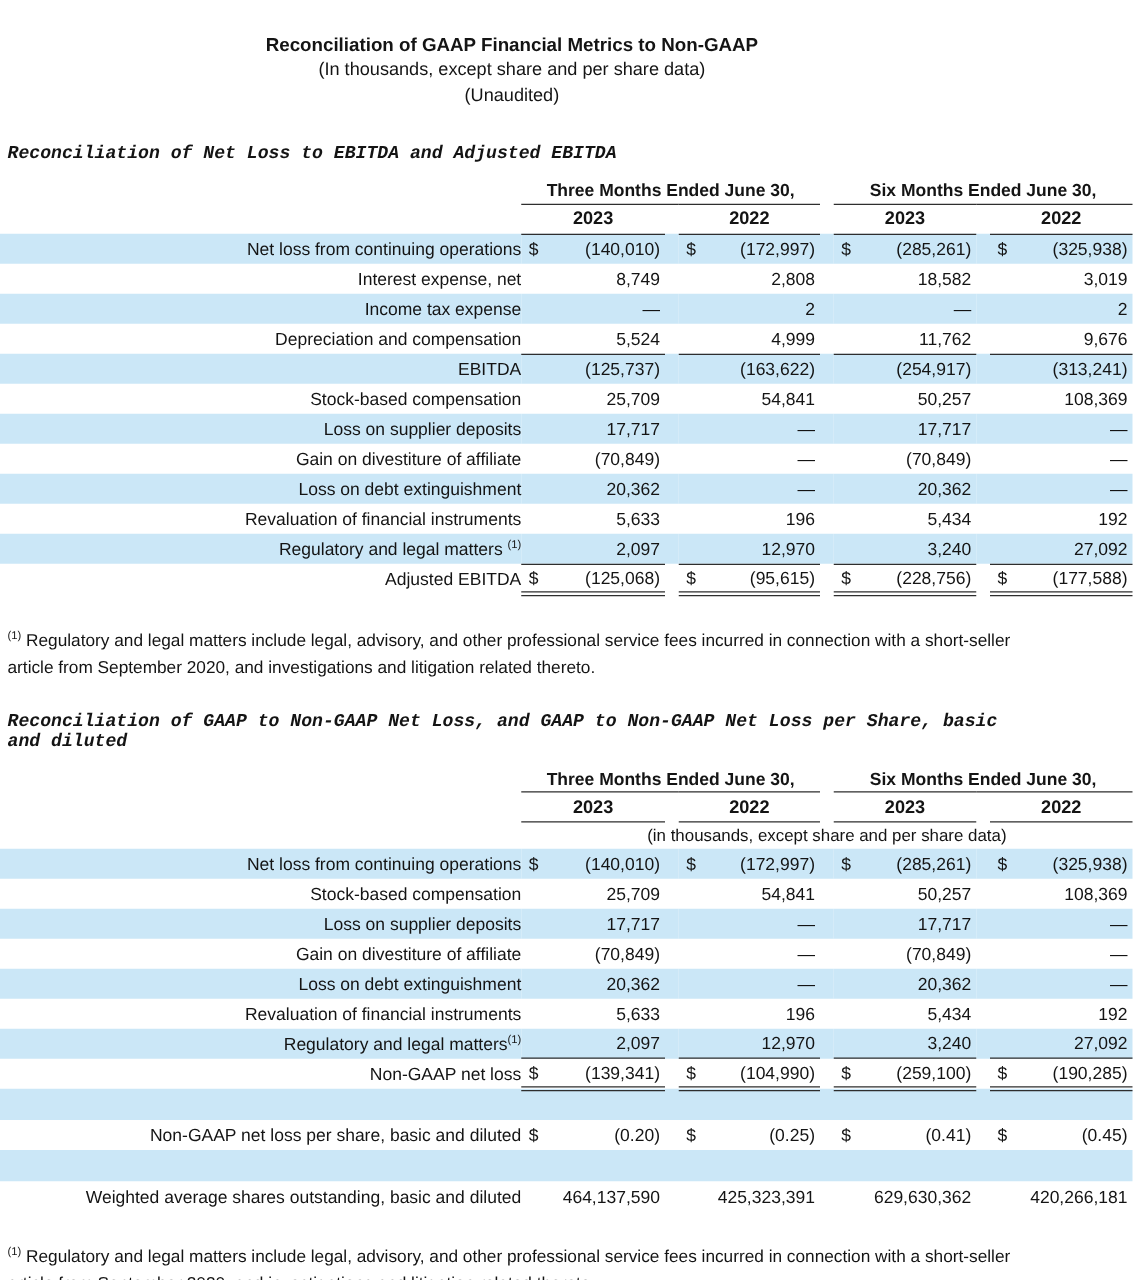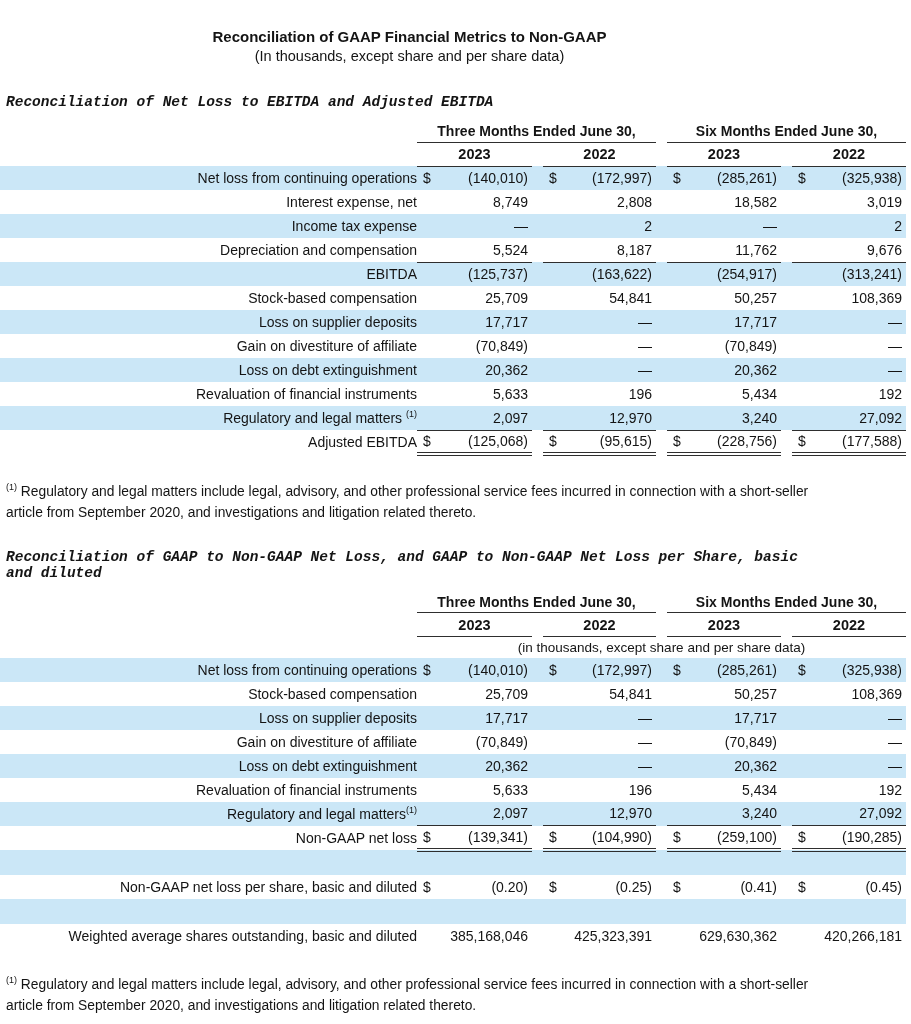--- a/index.html
+++ b/index.html
@@ -50,20 +50,21 @@
   .footnote.f2 { margin-top: 22px; }
   .footnote sup { font-size: 9px; }
 </style>
 </head>
 <body>
 
 <div class="page">
 
   <p class="doc-title">Reconciliation of GAAP Financial Metrics to Non-GAAP</p>
   <p class="doc-sub">(In thousands, except share and per share data)</p>
+  <p class="doc-sub">(Unaudited)</p>
 
   <p class="sec-h sec-h1">Reconciliation of Net Loss to EBITDA and Adjusted EBITDA</p>
 
   <table class="fin">
     <colgroup>
       <col class="c-lbl">
         <col class="c-g1">
         <col class="c-gap">
         <col class="c-g2">
         <col class="c-gap">
@@ -185,21 +186,21 @@
         <td class="g">
             <div class="mrow">
               <span class="cur"></span>
               <span class="val">5,524</span>
             </div>
           </td>
         <td></td>
         <td class="g">
             <div class="mrow">
               <span class="cur"></span>
-              <span class="val">8,187</span>
+              <span class="val">4,999</span>
             </div>
           </td>
         <td></td>
         <td class="g">
             <div class="mrow">
               <span class="cur"></span>
               <span class="val">11,762</span>
             </div>
           </td>
         <td></td>
@@ -765,21 +766,21 @@
           </td>
       </tr>
       <tr class="r hl sp">
           <td colspan="8"></td>
         </tr>
       <tr class="r">
         <td class="lbl"><span>Weighted average shares outstanding, basic and diluted</span><sup class="fn"></sup></td>
         <td class="g">
             <div class="mrow">
               <span class="cur"></span>
-              <span class="val">385,168,046</span>
+              <span class="val">464,137,590</span>
             </div>
           </td>
         <td></td>
         <td class="g">
             <div class="mrow">
               <span class="cur"></span>
               <span class="val">425,323,391</span>
             </div>
           </td>
         <td></td>

